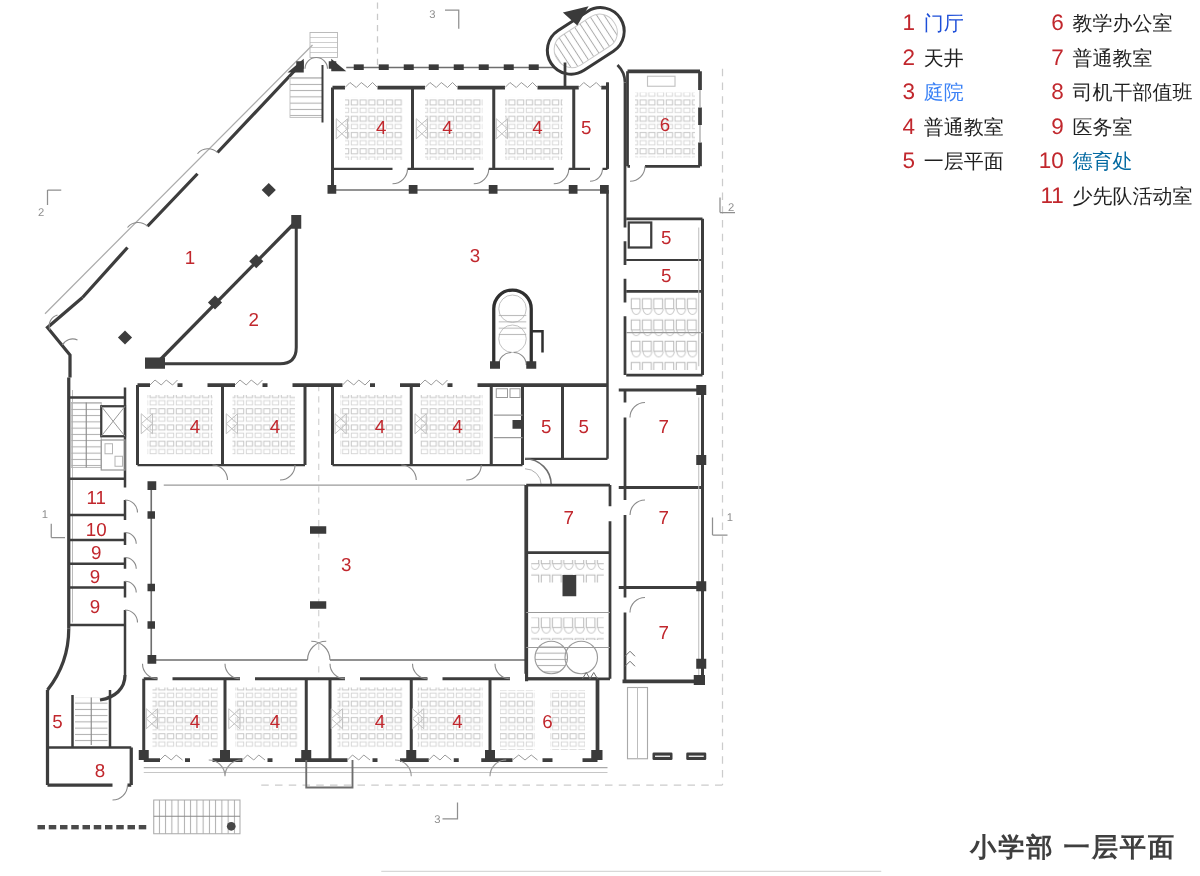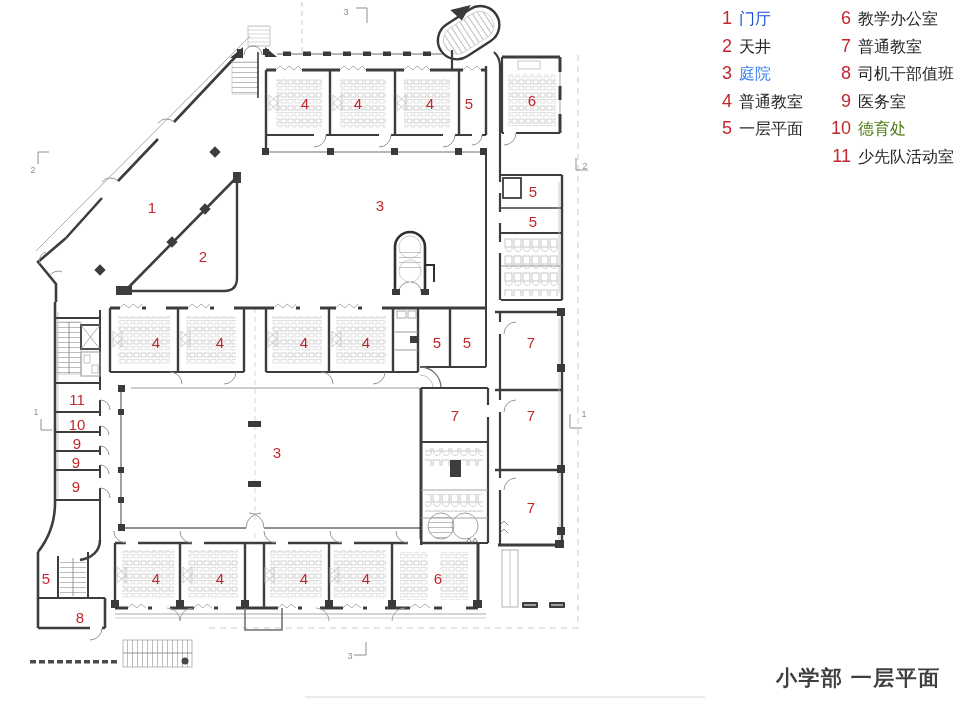--- a/index.html
+++ b/index.html
@@ -483,21 +483,21 @@
         <div class="legend-row">
           <span class="legend-num" style="color: rgb(193, 39, 45);">8</span>
           <span class="legend-label" style="color: rgb(31, 31, 31);">司机干部值班</span>
         </div>
         <div class="legend-row">
           <span class="legend-num" style="color: rgb(193, 39, 45);">9</span>
           <span class="legend-label" style="color: rgb(31, 31, 31);">医务室</span>
         </div>
         <div class="legend-row">
           <span class="legend-num" style="color: rgb(193, 39, 45);">10</span>
-          <span class="legend-label" style="color: #4d7c0f;">德育处</span>
+          <span class="legend-label" style="color: #0369a1;">德育处</span>
         </div>
         <div class="legend-row">
           <span class="legend-num" style="color: rgb(193, 39, 45);">11</span>
           <span class="legend-label" style="color: rgb(31, 31, 31);">少先队活动室</span>
         </div>
       </div>
   </div>
 
   <div id="plan-title" style="color: rgb(63, 63, 63);">小学部  一层平面</div>
 

